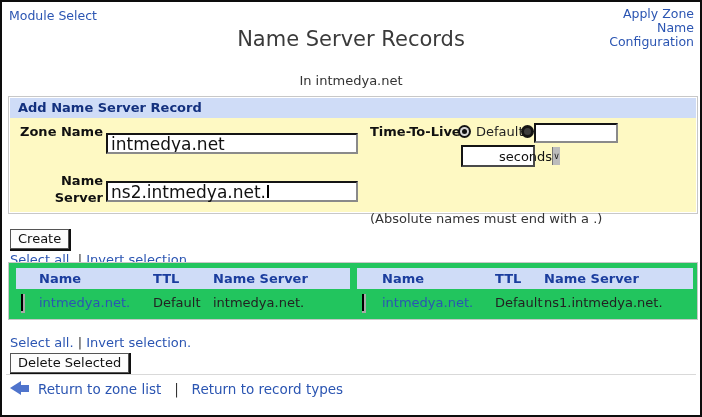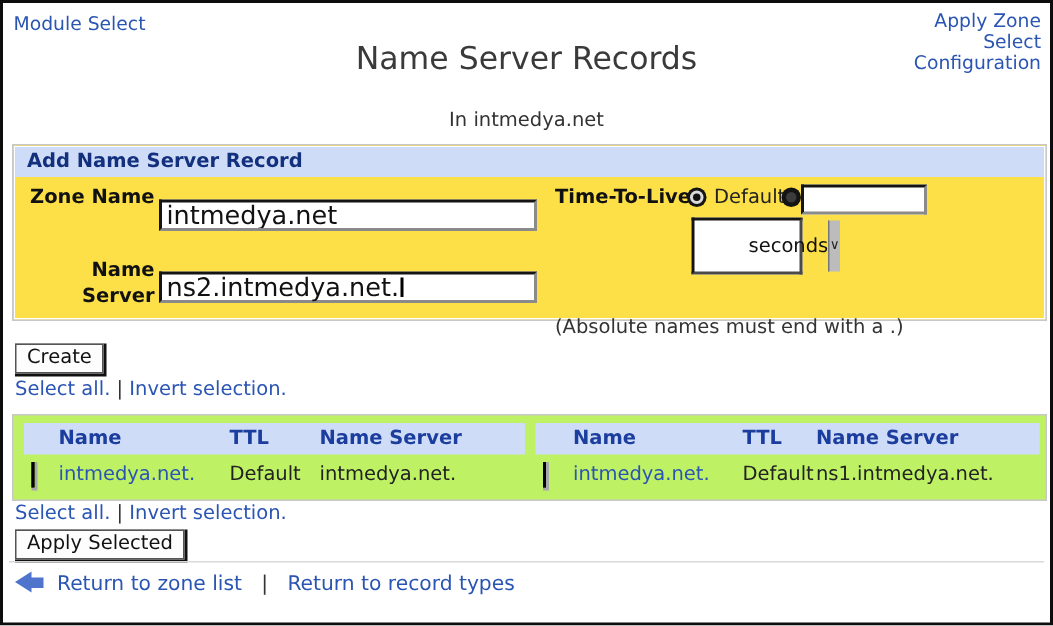--- a/index.html
+++ b/index.html
@@ -16,21 +16,21 @@
   
   #module-index { left:7px; top:6px; font-size:12.5px; }
   #right-links { right:6px; top:5px; width:106px; text-align:right; font-size:12.5px; line-height:14px; }
   #right-links a { display:block; }
   #page-title { left:0; top:25px; width:100%; text-align:center; font-size:21px; color:#3a3a3a; }
   #page-subtitle { left:0; top:71px; width:100%; text-align:center; font-size:13px; color:#333; }
 
   
   #form-box {
     left:6px; top:94px; width:690px; height:118px;
-    background:#fde047; border:1px solid #c8c8c8; box-shadow: inset 0 0 0 1px #ffffff;
+    background:#fef9c3; border:1px solid #c8c8c8; box-shadow: inset 0 0 0 1px #ffffff;
   }
   #form-header {
     position:absolute; left:1px; top:1px; right:1px; height:20px;
     background:#cfdcf7; color:#13307e; font-weight:bold; font-size:13px;
     line-height:20px; padding-left:8px;
   }
   .form-label { position:absolute; font-weight:bold; font-size:13px; color:#111; }
   .tinput {
     position:absolute; background:#fff; border:2px solid;
     border-color:#141414 #8a8a8a #8a8a8a #141414;
@@ -63,22 +63,22 @@
   }
   #create-button { left:8px; top:227px; }
   #delete-button { left:8px; top:351px; }
 
   .sel-links { position:absolute; left:8px; font-size:13px; color:#333; }
   #sel-links-top { top:250px; }
   #sel-links-bottom { top:333px; }
 
   
   #table-box {
-    left:6px; top:274px; width:690px; height:58px;
-    background:#bef264; border:1px solid #c8c8c8;
+    left:6px; top:260px; width:690px; height:58px;
+    background:#22c55e; border:1px solid #c8c8c8;
   }
   .rec-table { position:absolute; top:5px; }
   #table-left  { left:7px;  width:334px; }
   #table-right { left:348px; width:336px; }
   .rec-head, .rec-row { display:grid; align-items:center; padding-left:5px; }
   #table-left  .rec-head, #table-left  .rec-row { grid-template-columns:18px 114px 60px auto; }
   #table-right .rec-head, #table-right .rec-row { grid-template-columns:20px 113px 49px auto; }
   .rec-head { height:21px; background:#cfdcf7; color:#1b3d9e; font-weight:bold; font-size:13px; }
   .rec-row { height:27px; font-size:13px; color:#222; }
   .checkbox {
@@ -99,21 +99,21 @@
 </style>
 </head>
 <body>
 
 <div id="screen">
 
   <a class="lnk abs" id="module-index">Module Select</a>
 
   <div class="abs" id="right-links">
     <a class="lnk">Apply Zone</a>
-    <a class="lnk">Select Configuration</a>
+    <a class="lnk">Name Configuration</a>
   </div>
 
   <div class="abs" id="page-title">Name Server Records</div>
   <div class="abs" id="page-subtitle">In intmedya.net</div>
 
   <div class="abs" id="form-box">
     <div id="form-header">Add Name Server Record</div>
 
     <div class="form-label" style="left:10px; top:27px; width:84px; text-align:right;">Zone Name</div>
     <input class="tinput" style="left: 97px; top: 36px; width: 252px; height: 21px;" value="intmedya.net">
@@ -121,21 +121,21 @@
     <div class="form-label" style="left:361px; top:27px;">Time-To-Live</div>
     <div class="radio selected" style="left:449px; top:28px;">
         <i class="ring"></i>
         <i class="dot"></i>
       </div>
     <div class="abs" style="left:467px; top:27px; font-size:13px;">Default</div>
     <div class="radio unselected" style="left:512px; top:28px;">
         <i class="ring"></i>
       </div>
     <input class="tinput" style="left: 525px; top: 26px; width: 84px; height: 20px;" value="">
-    <div class="select" style="left:452px; top:48px; width:74px; height:38px;padding-left:36px;">
+    <div class="select" style="left:452px; top:48px; width:74px; height:22px;padding-left:36px;">
       <span>seconds</span>
       <span class="chevron-box">∨</span>
     </div>
 
     <div class="form-label" style="left:10px; top:75px; width:84px; text-align:right; line-height:17px;">Name Server</div>
     <div class="tinput" style="left:97px; top:84px; width:252px; height:21px;">
       <span>ns2.intmedya.net.</span>
       <span class="caret"></span>
     </div>
     <div class="abs" style="left:361px; top:86px; font-size:13px; color:#333;margin-top:28px;">(Absolute names must end with a .)</div>
@@ -179,21 +179,21 @@
       </div>
     </div>
   </div>
 
   <div class="sel-links" id="sel-links-bottom">
     <a class="lnk">Select all.</a>
     <span>|</span>
     <a class="lnk">Invert selection.</a>
   </div>
 
-  <button class="btn" id="delete-button">Apply Selected</button>
+  <button class="btn" id="delete-button">Delete Selected</button>
 
   <div id="footer-rule"></div>
 
   <div class="abs" id="back-arrow">
     <div class="head"></div>
       <div class="tail"></div>
   </div>
   <div id="footer-links">
     <a class="lnk">Return to zone list</a>
     <span>&nbsp;</span>

